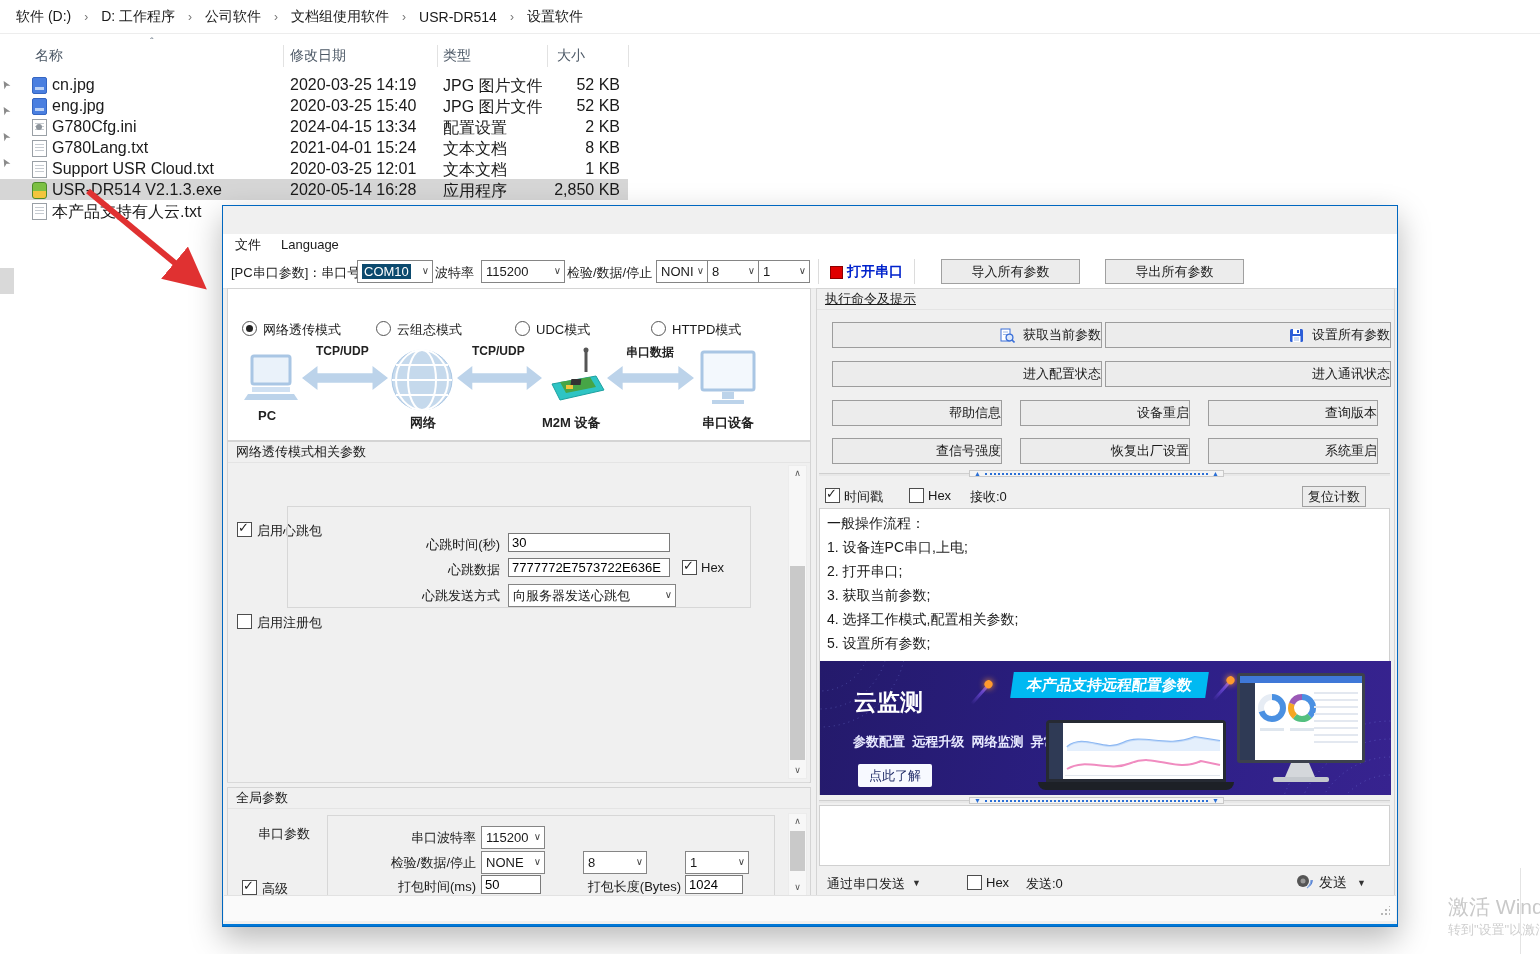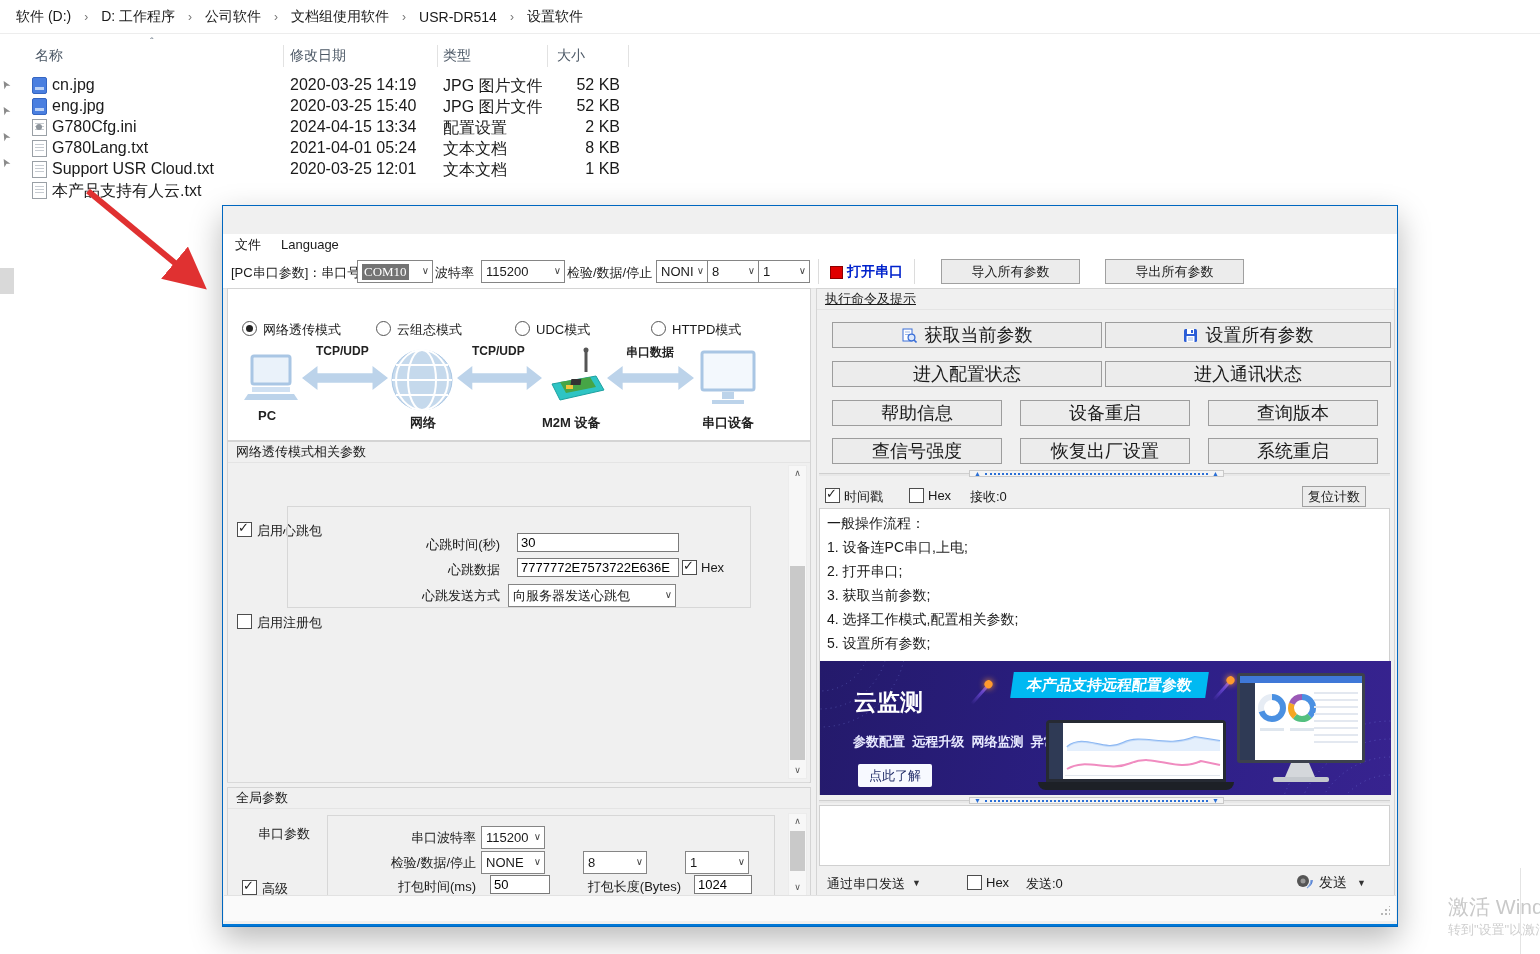--- a/index.html
+++ b/index.html
@@ -53,21 +53,21 @@
   .title-text{margin-left:8px;}
   .win-btns{position:absolute;right:0;top:0;height:28px;display:flex;}
   .win-btn{width:46px;height:28px;display:flex;align-items:center;justify-content:center;color:#fff;font-size:14px;}
   .menubar{position:absolute;left:0;top:28px;right:0;height:21px;background:#fff;display:flex;
            align-items:center;gap:20px;padding-left:12px;}
   .toolbar{position:absolute;left:0;top:49px;right:0;height:33px;background:#fff;border-bottom:1px solid #e3e3e3;}
   .tlabel{position:absolute;top:9px;white-space:nowrap;}
   .combo{position:absolute;height:21px;background:#fff;border:1px solid #858585;display:flex;
          align-items:center;padding-left:4px;overflow:hidden;}
   .combo::after{content:"∨";position:absolute;right:3px;top:4px;font-size:10px;color:#444;}
-  .combo .sel{background:#737373;color:#fff;padding:0 2px;font-family:Liberation Serif, serif;}
+  .combo .sel{background:#0c4a6e;color:#fff;padding:0 2px;}
   .tsep{position:absolute;top:4px;width:1px;height:25px;background:#dcdcdc;}
   .redsq{position:absolute;width:11px;height:11px;background:#e00000;border:1px solid #8d0000;}
   .openport{position:absolute;top:8px;font-size:14px;font-weight:bold;color:#0022cc;}
   .btn{position:absolute;background:#ececec;border:1px solid #a0a0a0;font-size:13px;
        display:flex;align-items:center;justify-content:center;}
 
   .group{position:absolute;border:1px solid #d4d4d4;background:#f0f0f0;}
   .group-hd{height:20px;line-height:20px;padding-left:8px;border-bottom:1px solid #e4e4e4;background:#f0f0f0;}
   .group1{left:4px;top:82px;width:582px;height:151px;background:#fff;}
   .group1 .group-hd{background:#f5f5f5;}
@@ -80,32 +80,32 @@
   .dlabel{position:absolute;font-weight:bold;color:#222;}
   .linklabel{position:absolute;font-weight:bold;font-size:12px;color:#222;}
   .fat-arrow{position:absolute;height:24px;background:#bcd3ea;
      clip-path:polygon(0 50%,18% 0,18% 30%,82% 30%,82% 0,100% 50%,82% 100%,82% 70%,18% 70%,18% 100%);}
 
   .cb{width:13px;height:13px;background:#fff;border:1px solid #4d4d4d;display:inline-block;position:relative;}
   .cb.on::after{content:"✓";position:absolute;left:0;top:-3px;font-size:13px;font-weight:bold;color:#222;}
   .cblabel{position:absolute;white-space:nowrap;}
   .fieldbox{position:absolute;border:1px solid #d7d7d7;}
   .flabel{position:absolute;text-align:right;white-space:nowrap;}
-  input.val{position:absolute;height:19px;border:1px solid #7a7a7a;background:#fff;font:13px "Liberation Sans","DejaVu Sans",sans-serif;padding:0 3px;box-sizing:border-box;margin-left:9px;}
+  input.val{position:absolute;height:19px;border:1px solid #7a7a7a;background:#fff;font:13px "Liberation Sans","DejaVu Sans",sans-serif;padding:0 3px;box-sizing:border-box;}
 
   .vscroll{position:absolute;width:17px;background:#f7f7f7;border:1px solid #ececec;}
   .sb-btn{position:absolute;left:0;right:0;height:15px;color:#555;font-size:9px;text-align:center;line-height:15px;}
   .sb-thumb{position:absolute;left:1px;right:1px;background:#c9c9c9;}
 
   .hsplit{position:absolute;left:4px;width:582px;height:5px;background:#f0f0f0;
           border-top:1px solid #d9d9d9;border-bottom:1px solid #fff;}
 
   .rpanel{position:absolute;left:593px;top:82px;width:577px;height:606px;border:1px solid #d4d4d4;background:#f0f0f0;text-decoration:underline;}
   .cmd-btn{position:absolute;height:24px;background:#ececec;border:1px solid #9d9d9d;
-           display:flex;align-items:center;justify-content:center;gap:8px;font-size:18px;}
+           display:flex;align-items:center;justify-content:flex-end;gap:8px;font-size:13px;}
   .split{position:absolute;left:2px;width:571px;height:9px;}
   .split-line{position:absolute;left:0;right:0;top:4px;height:2px;background:#e8e8e8;
               border-top:1px solid #cfcfcf;}
   .split-handle{position:absolute;left:150px;width:255px;top:1px;height:7px;background:#f4f4f4;
                 border:1px solid #c9c9c9;display:flex;align-items:center;justify-content:space-between;
                 padding:0 4px;box-sizing:border-box;}
   .split-dots{flex:1;margin:0 4px;border-top:2px dotted #2a6fd6;height:0;}
   .tri{font-size:7px;color:#2a6fd6;line-height:5px;}
   .recv{position:absolute;left:2px;top:219px;width:571px;height:287px;background:#fff;border:1px solid #d0d0d0;box-sizing:border-box;}
   .flow-line{position:absolute;left:7px;font-size:14px;white-space:nowrap;}
@@ -206,30 +206,37 @@
       <div class="file-row">
         <span class="ficon icon-ini"></span>
         <span class="fc fc-name">G780Cfg.ini</span>
         <span class="fc fc-date">2024-04-15 13:34</span>
         <span class="fc fc-type">配置设置</span>
         <span class="fc fc-size">2 KB</span>
       </div>
       <div class="file-row">
         <span class="ficon icon-txt"></span>
         <span class="fc fc-name">G780Lang.txt</span>
-        <span class="fc fc-date">2021-04-01 05:24</span>
+        <span class="fc fc-date">2021-04-01 15:24</span>
         <span class="fc fc-type">文本文档</span>
         <span class="fc fc-size">8 KB</span>
       </div>
       <div class="file-row">
         <span class="ficon icon-txt"></span>
         <span class="fc fc-name">Support USR Cloud.txt</span>
         <span class="fc fc-date">2020-03-25 12:01</span>
         <span class="fc fc-type">文本文档</span>
         <span class="fc fc-size">1 KB</span>
+      </div>
+      <div class="file-row selected">
+        <span class="ficon icon-exe"></span>
+        <span class="fc fc-name">USR-DR514 V2.1.3.exe</span>
+        <span class="fc fc-date">2020-05-14 16:28</span>
+        <span class="fc fc-type">应用程序</span>
+        <span class="fc fc-size">2,850 KB</span>
       </div>
       <div class="file-row">
         <span class="ficon icon-txt"></span>
         <span class="fc fc-name">本产品支持有人云.txt</span>
         <span class="fc fc-date"></span>
         <span class="fc fc-type"></span>
         <span class="fc fc-size"></span>
       </div>
     </div>
 

